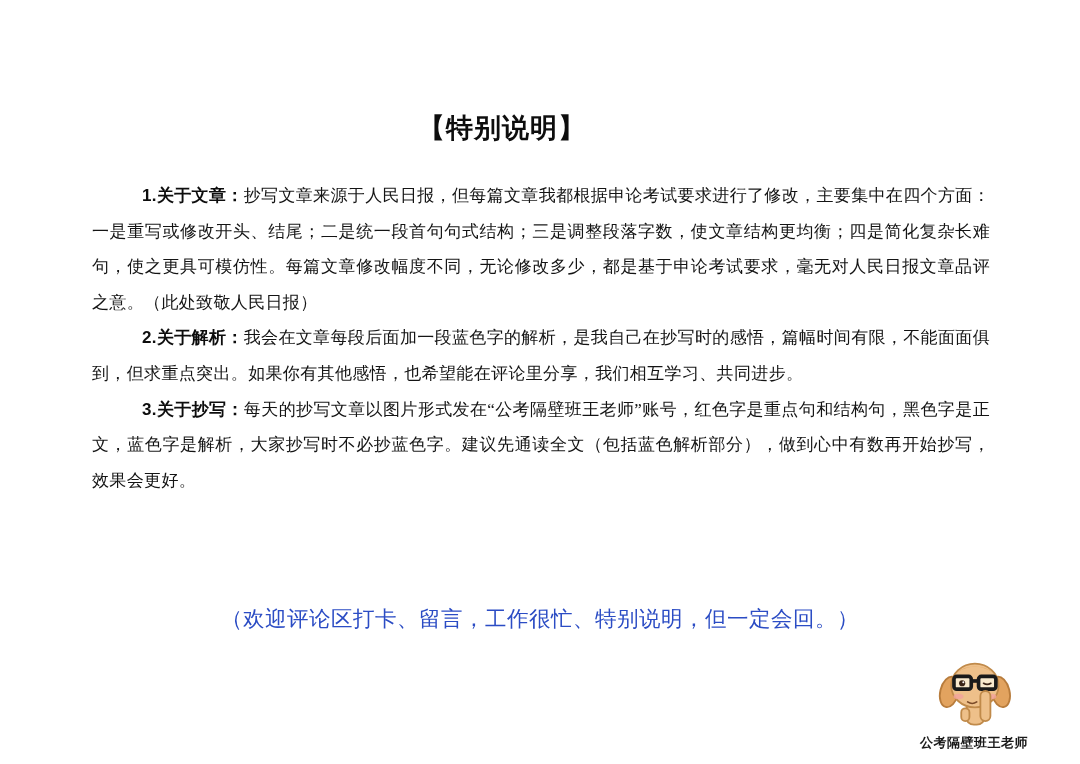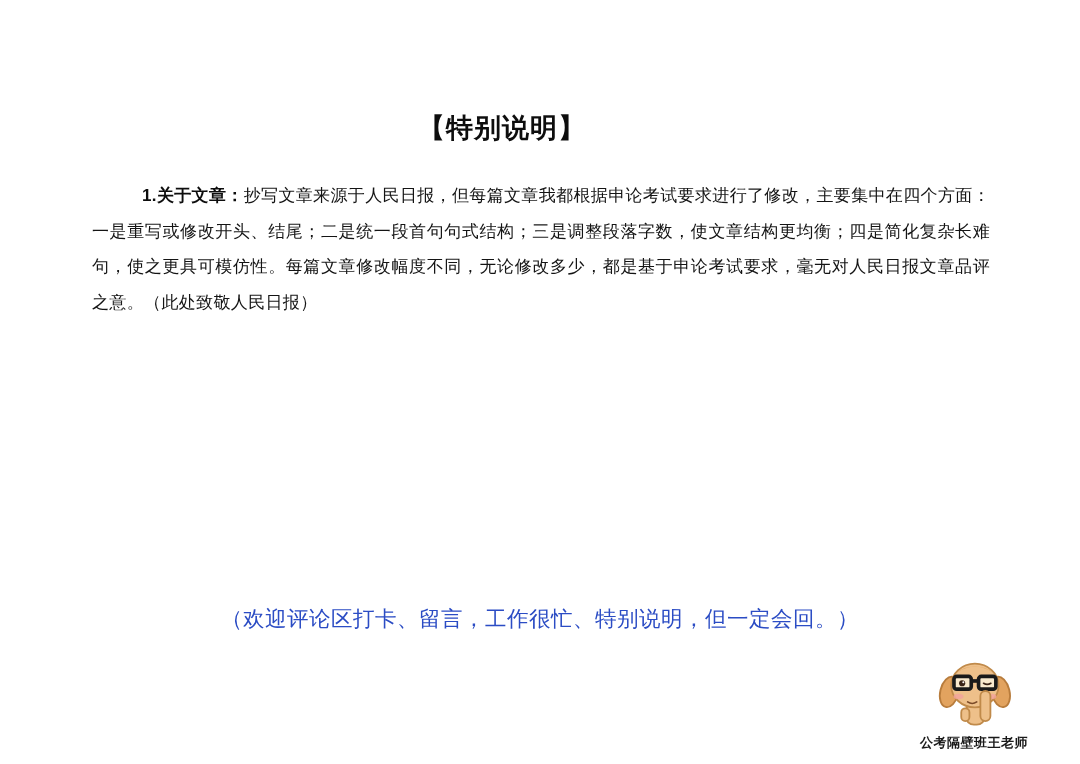--- a/index.html
+++ b/index.html
@@ -69,20 +69,22 @@
     text-align: center;
   }
 </style>
 </head>
 <body>
 
 <h1 class="doc-title">【特别说明】</h1>
 
 <div class="doc-body">
   <p><span class="para-label">1.关于文章：</span><span>抄写文章来源于人民日报，但每篇文章我都根据申论考试要求进行了修改，主要集中在四个方面：一是重写或修改开头、结尾；二是统一段首句句式结构；三是调整段落字数，使文章结构更均衡；四是简化复杂长难句，使之更具可模仿性。每篇文章修改幅度不同，无论修改多少，都是基于申论考试要求，毫无对人民日报文章品评之意。（此处致敬人民日报）</span></p>
+  <p><span class="para-label">2.关于解析：</span><span>我会在文章每段后面加一段蓝色字的解析，是我自己在抄写时的感悟，篇幅时间有限，不能面面俱到，但求重点突出。如果你有其他感悟，也希望能在评论里分享，我们相互学习、共同进步。</span></p>
+  <p><span class="para-label">3.关于抄写：</span><span>每天的抄写文章以图片形式发在“公考隔壁班王老师”账号，红色字是重点句和结构句，黑色字是正文，蓝色字是解析，大家抄写时不必抄蓝色字。建议先通读全文（包括蓝色解析部分），做到心中有数再开始抄写，效果会更好。</span></p>
 </div>
 
 <div class="footer-note">（欢迎评论区打卡、留言，工作很忙、特别说明，但一定会回。）</div>
 
 <div class="mascot-box">
   <svg class="mascot-art" width="92" height="82" viewBox="0 0 100 90" aria-hidden="true">
 
     <ellipse cx="23" cy="46" rx="10" ry="17" fill="#e2a35f" stroke="#b87c3c" stroke-width="2" transform="rotate(14 23 46)"></ellipse>
     <ellipse cx="79" cy="46" rx="10" ry="17" fill="#e2a35f" stroke="#b87c3c" stroke-width="2" transform="rotate(-14 79 46)"></ellipse>
 

